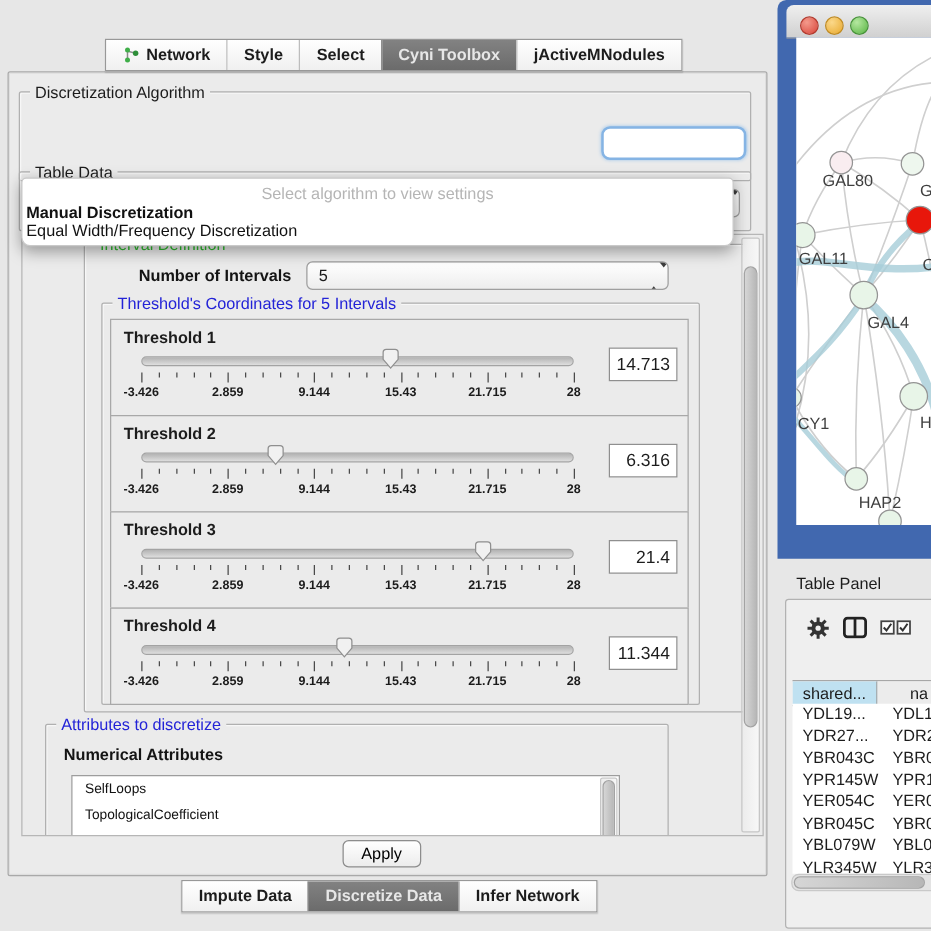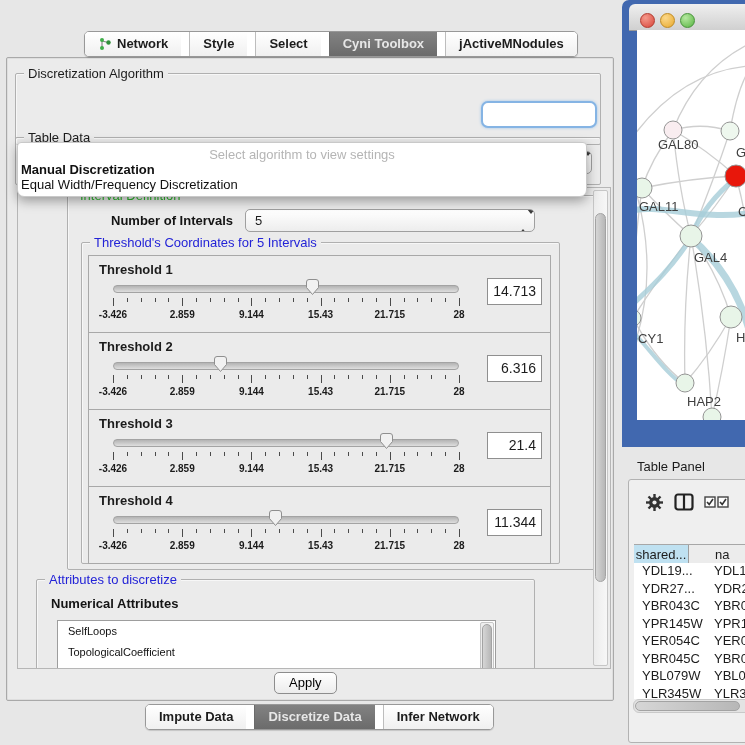--- a/index.html
+++ b/index.html
@@ -8,22 +8,22 @@
   .abs{position:absolute;}
 
   
   #control-panel{left:0;top:0;width:614px;height:745px;}
   #cp-titlebar{left:0;top:0;width:614px;height:26px;background:linear-gradient(#ececec,#dcdcdc);
                border-bottom:1px solid #c2c2c2;}
   #cp-title{left:12px;top:5px;font-size:13px;color:#1a1a1a;}
   #float-icon{left:578px;top:8px;width:9px;height:9px;border:2px solid #2a2a2a;border-radius:2px;}
   #close-icon{left:593px;top:4px;font-size:14px;font-weight:bold;color:#1c1c1c;font-family:"DejaVu Sans",sans-serif;}
 
-  .segbar{display:flex;border:1px solid #989898;border-radius:5px;overflow:hidden;
-          background:#fff;box-shadow:0 1px 1px rgba(0,0,0,.15);z-index:50;gap:8px;}
+  .segbar{display:flex;border:1px solid #989898;border-radius:0;overflow:hidden;
+          background:#fff;box-shadow:0 1px 1px rgba(0,0,0,.15);z-index:50;}
   .seg{padding:4px 13px 5px 13px;font-size:13px;font-weight:700;color:#1c1c1c;
        background:linear-gradient(#ffffff,#f0f0f0);border-left:1px solid #bdbdbd;
        display:flex;align-items:center;gap:5px;white-space:nowrap;cursor:default;}
   .seg:first-child{border-left:none;}
   .seg.sel{background:linear-gradient(#828282,#6b6b6b);color:#e7e7e7;border-left-color:#6b6b6b;}
   #top-tabs{left:84px;top:31px;}
   #bottom-tabs{left:145px;top:704px;}
 
   #outer-panel{left:6px;top:57px;width:606px;height:642px;background:#ebebeb;
                border:1px solid #a9a9a9;border-radius:2px;box-shadow:inset 0 0 0 1px #dedede;}
@@ -450,21 +450,21 @@
     <rect x="1.5" y="1.5" width="17" height="15" rx="2.5" fill="none" stroke="#222" stroke-width="2.2"></rect>
     <line x1="10" y1="1.5" x2="10" y2="16.5" stroke="#222" stroke-width="2.2"></line>
   </svg>
   <svg class="tp-icon" style="left:75px;top:16px;" width="26" height="12" viewBox="0 0 26 12">
     <rect x="1" y="1" width="10" height="10" fill="#fdfdfd" stroke="#444" stroke-width="1.4"></rect>
     <path d="M3,6 l2.2,2.4 L9,3" fill="none" stroke="#333" stroke-width="1.6"></path>
     <rect x="14" y="1" width="10" height="10" fill="#fdfdfd" stroke="#444" stroke-width="1.4"></rect>
     <path d="M16,6 l2.2,2.4 L22,3" fill="none" stroke="#333" stroke-width="1.6"></path>
   </svg>
   <div id="tbl-header">
-      <div class="th-cell" style="background: rgb(191, 225, 241); width: 55px; text-align: center; border-right: 1px solid rgb(158, 158, 158);">shared...</div>
+      <div class="th-cell" style="background: rgb(191, 225, 241); width: 68px; text-align: center; border-right: 1px solid rgb(158, 158, 158);">shared...</div>
       <div class="th-cell" style="background: rgb(236, 236, 236); flex: 1 1 0%; padding-left: 26px;">na</div>
     </div>
   <div id="table-rows">
       <div class="tbl-row">
         <div class="cell1">YDL19...</div>
         <div class="cell2">YDL1</div>
       </div>
       <div class="tbl-row">
         <div class="cell1">YDR27...</div>
         <div class="cell2">YDR2</div>

